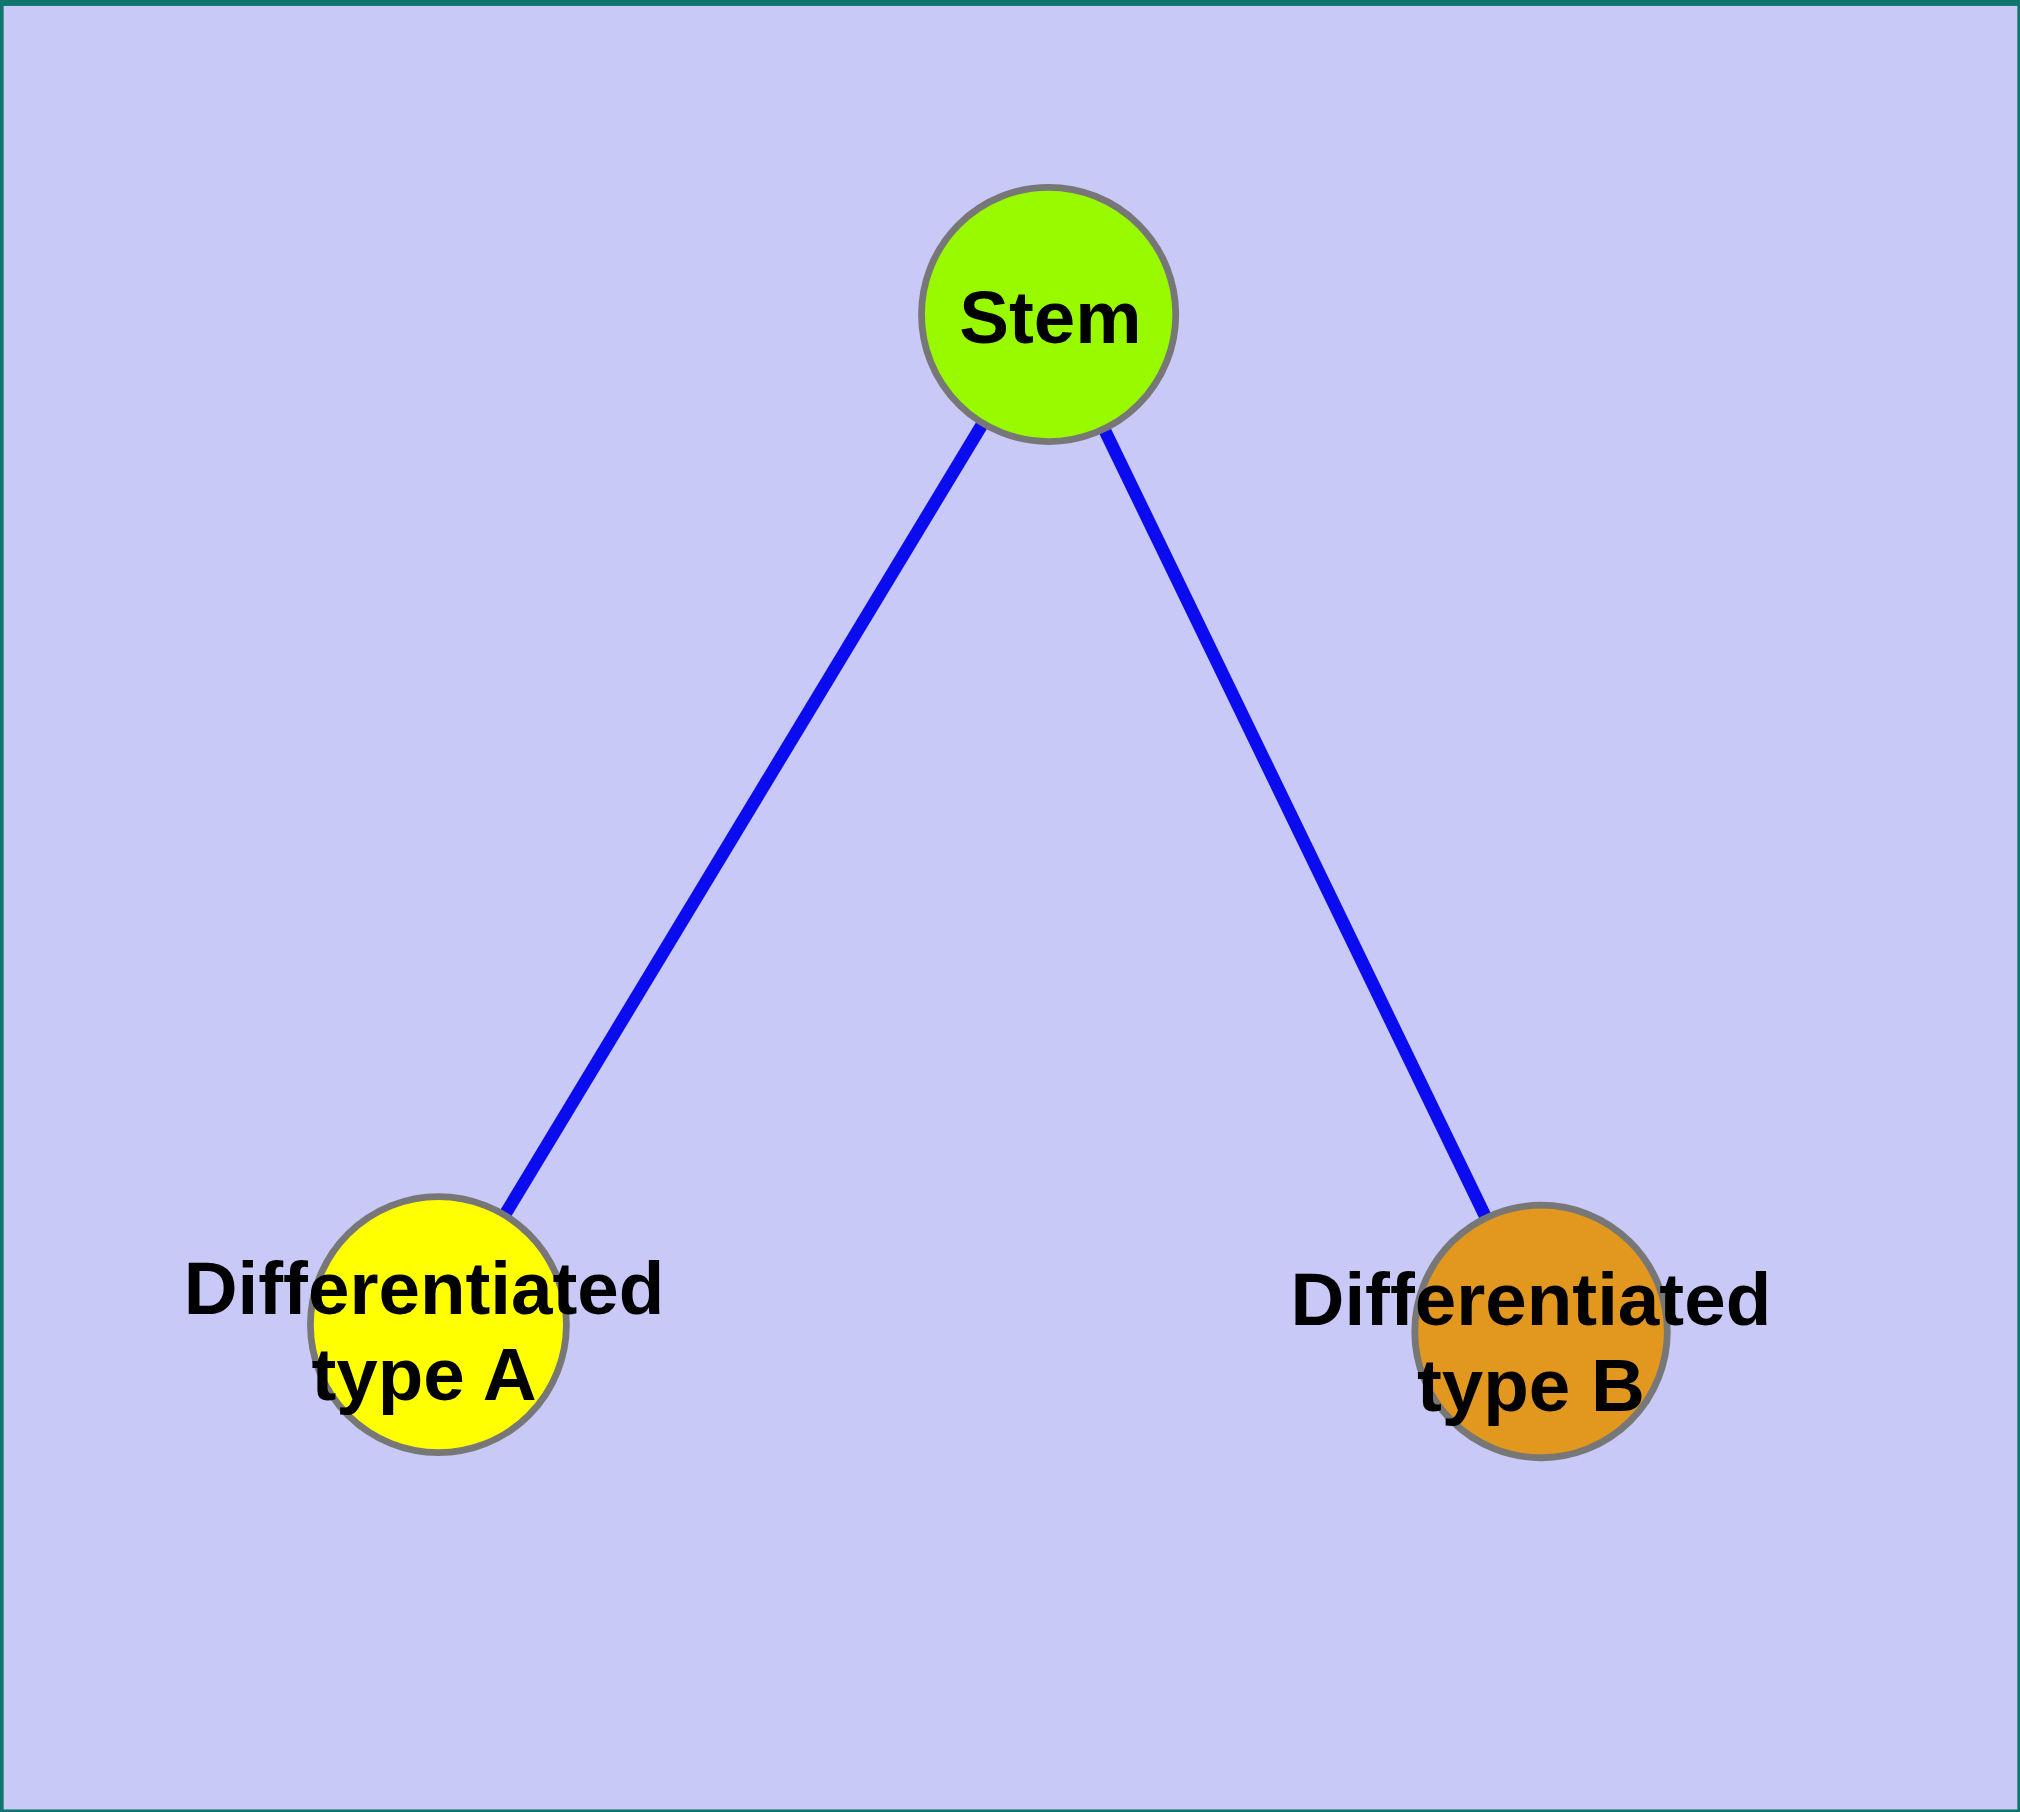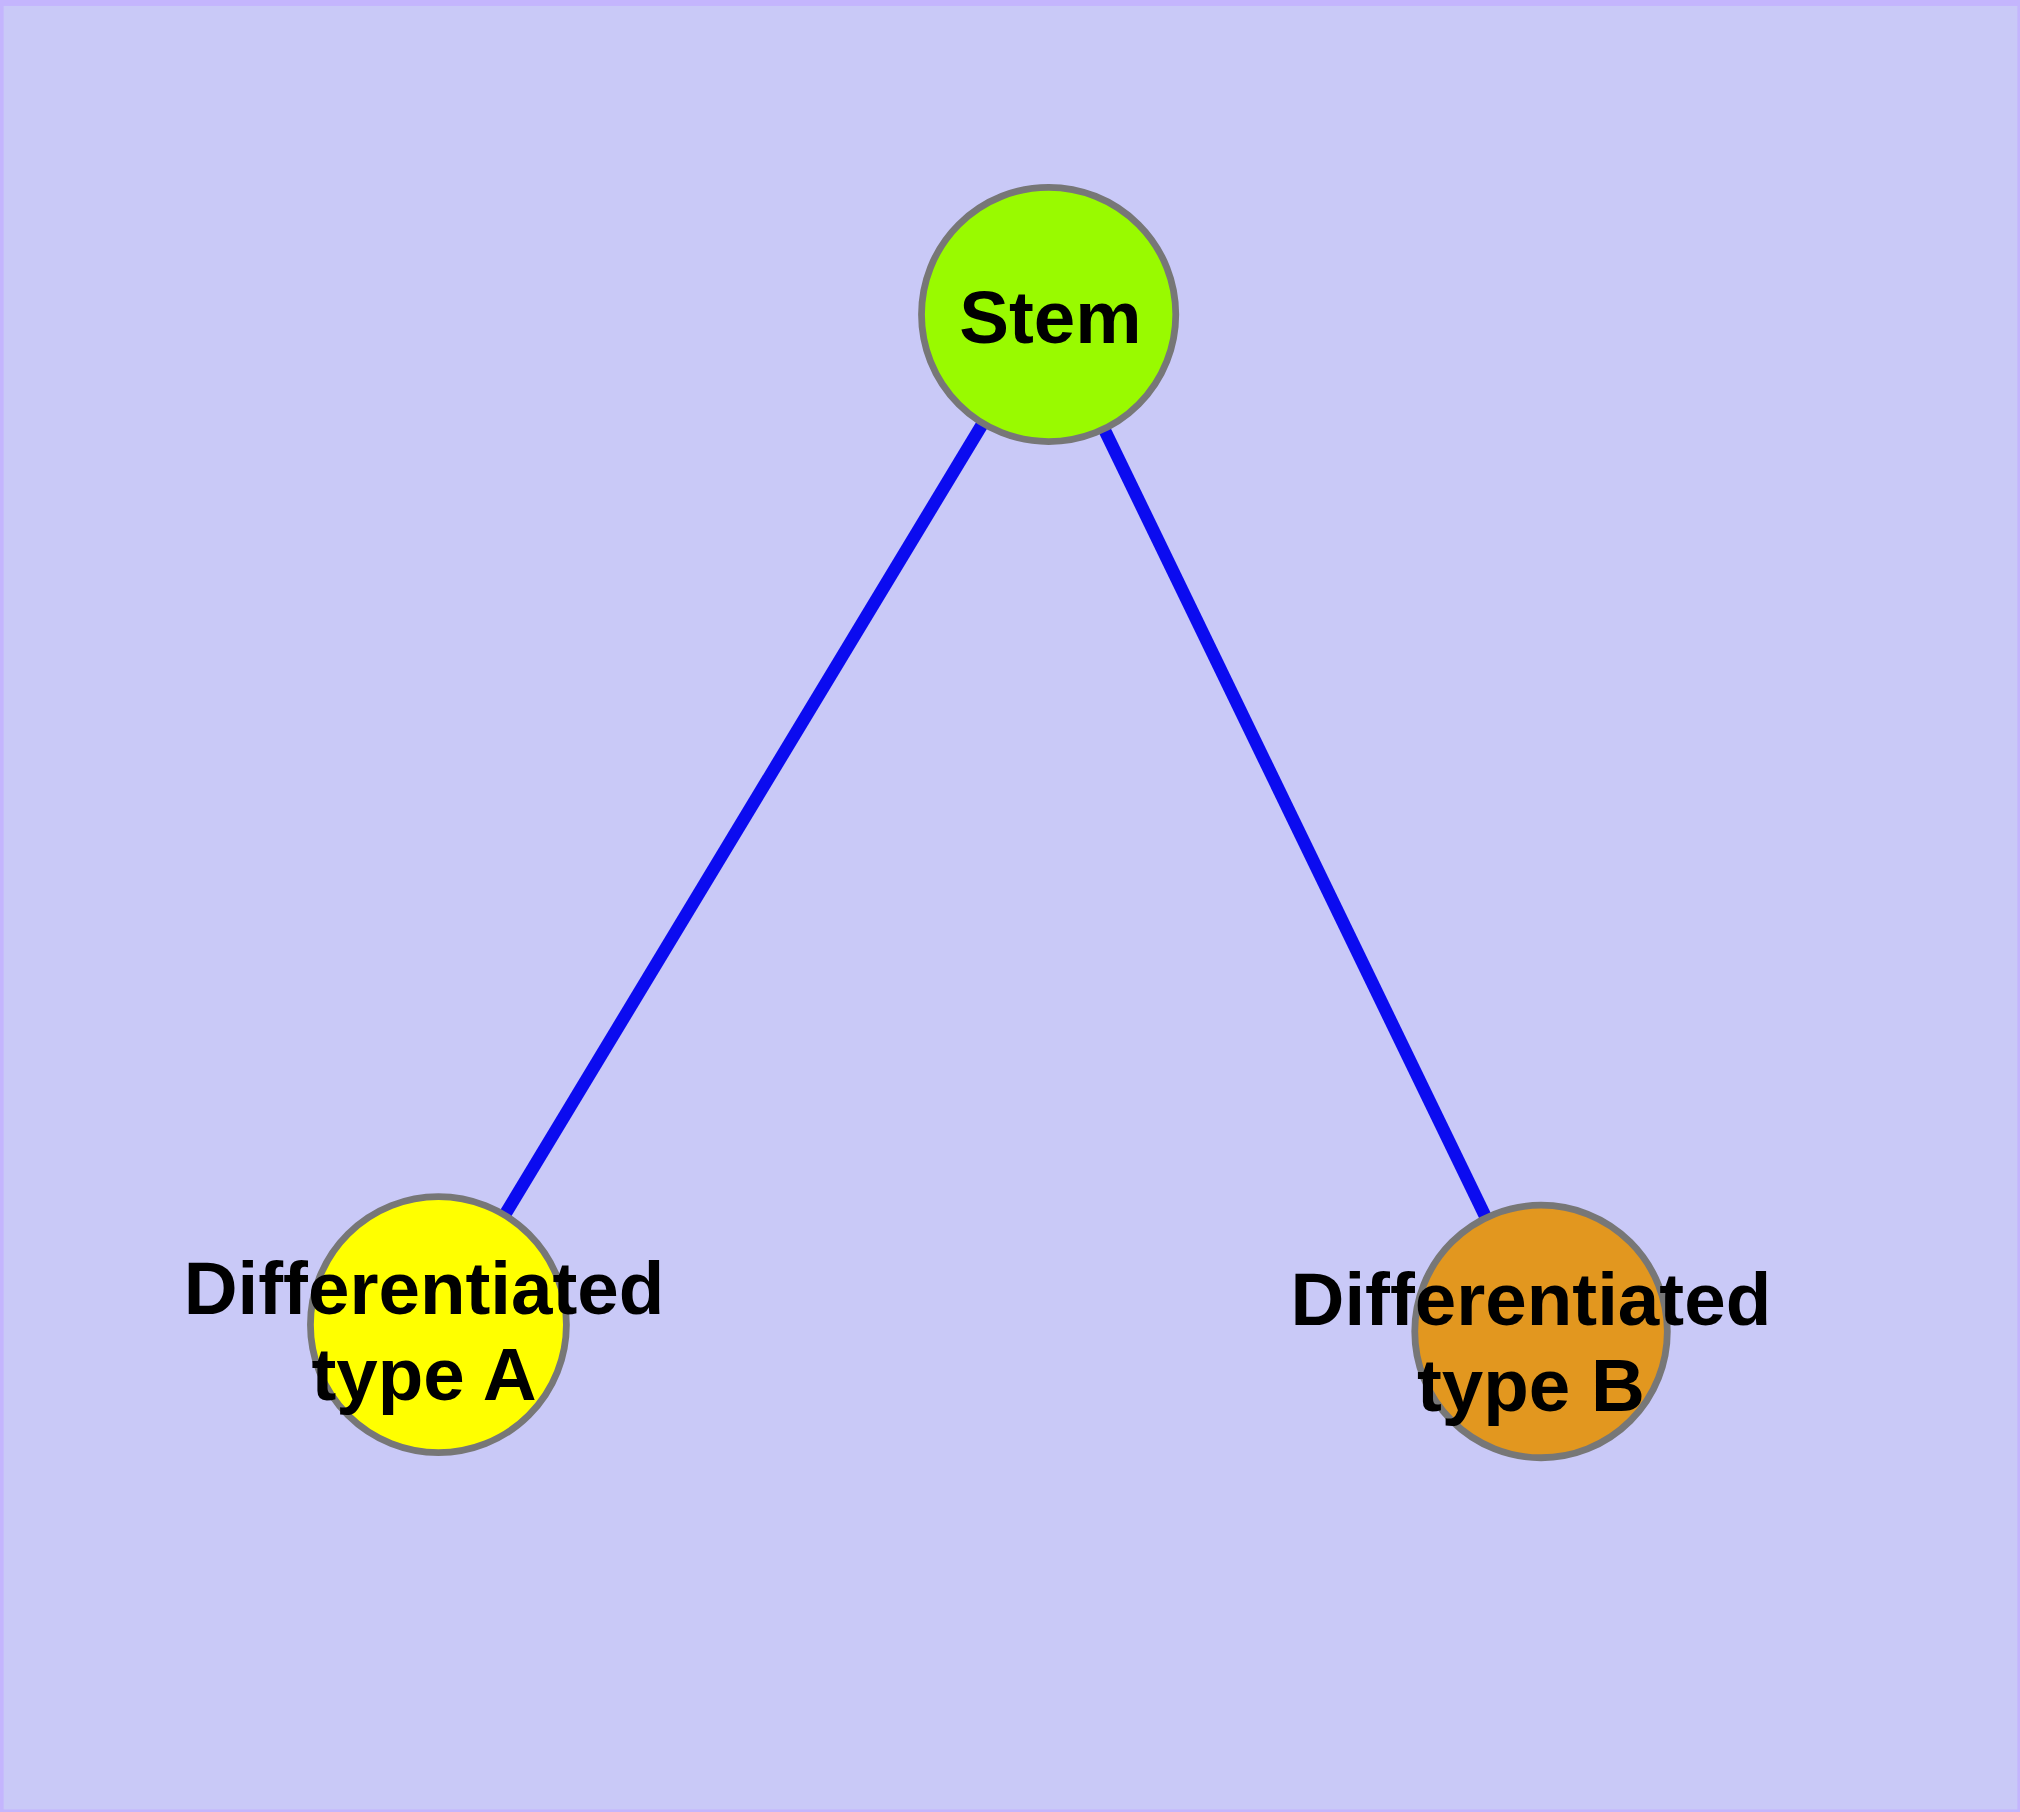--- a/index.html
+++ b/index.html
@@ -4,21 +4,21 @@
 <style>
   html, body {
     margin: 0;
     padding: 0;
     background: #ffffff;
   }
   .canvas {
     position: relative;
     width: 2021px;
     height: 1812px;
-    background: #c4b5fd;
+    background: #0f766e;
     overflow: hidden;
   }
   svg.diagram {
     display: block;
     width: 2021px;
     height: 1812px;
   }
   .node-circle {
     stroke-width: 8px;
   }

